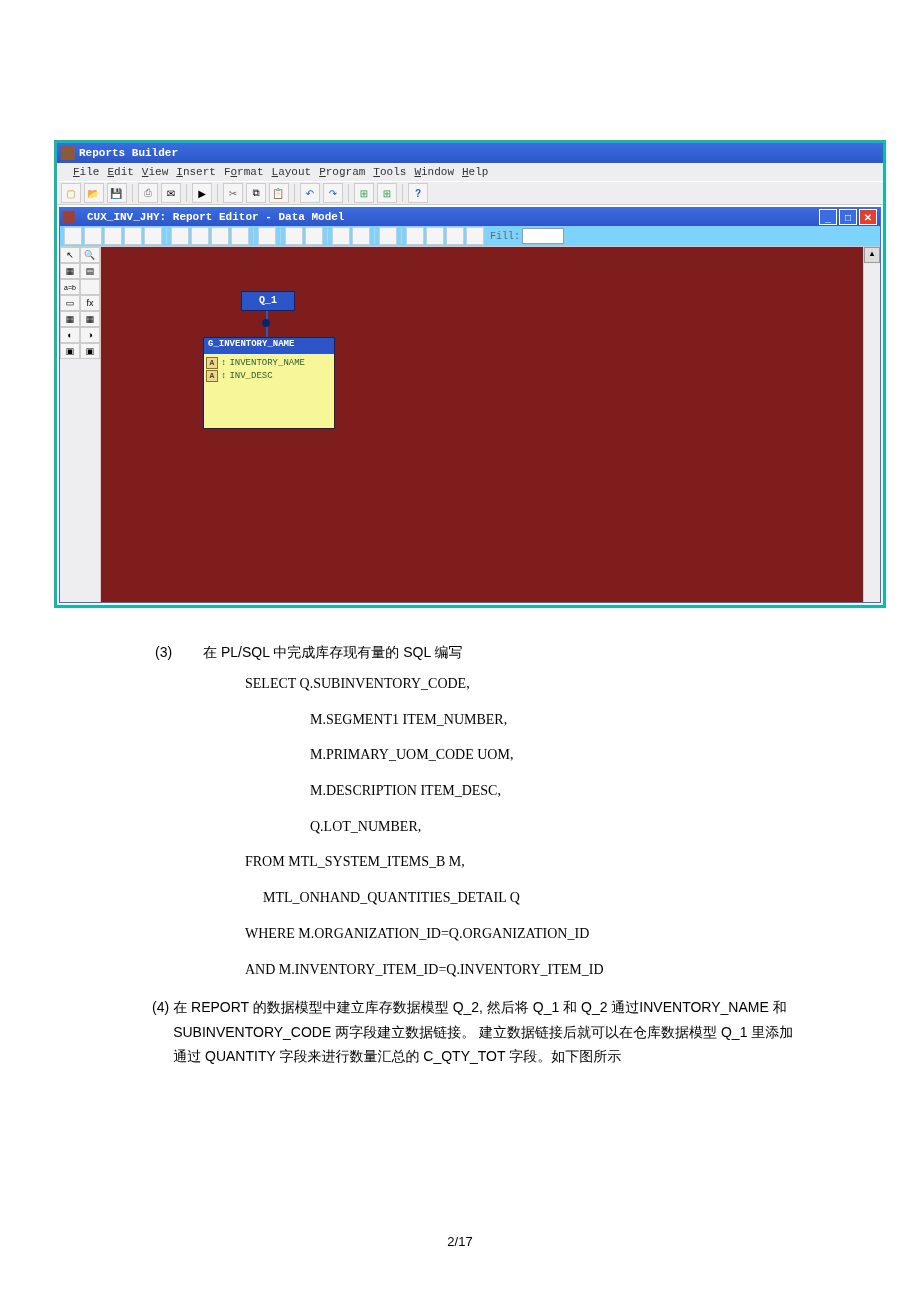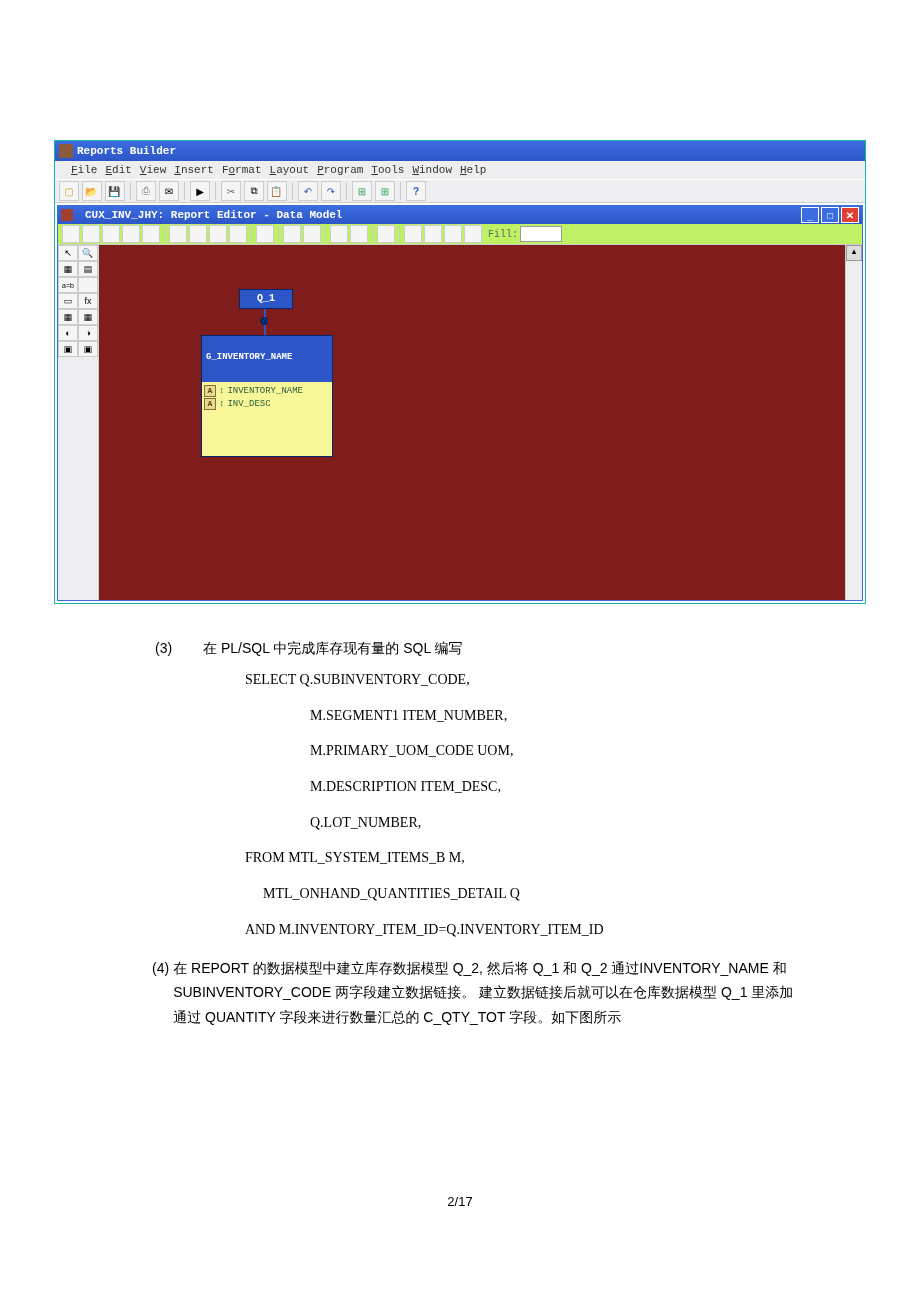--- a/index.html
+++ b/index.html
@@ -1,17 +1,17 @@
 <!DOCTYPE html>
 <html><head>
 <meta charset="utf-8">
 <style>
 body{margin:0;background:#fff;font-family:Arial,"Microsoft YaHei",sans-serif;font-size:14px;}
 .page{width:920px;margin:0 auto;background:#fff;padding-top:30px;}
-.screenshot-wrap{margin:110px 54px 30px 54px;border:1px solid #14b8a6;}
+.screenshot-wrap{margin:110px 34px 30px 54px;border:3px solid #14b8a6;}
 .titlebar{height:20px;background:linear-gradient(#3b6ce0,#2c56c8);display:flex;align-items:center;padding:0 4px;}
 .titlebar-icon{width:14px;height:14px;background:#8a5a3a;margin-right:4px;}
 .titlebar-text{color:#fff;font-size:11px;font-weight:bold;font-family:"Courier New",monospace;}
 .menubar{height:18px;background:#eeeef0;display:flex;align-items:center;padding-left:16px;font-size:11px;color:#333;font-family:"Courier New",monospace;}
 .menubar span{margin-right:8px;cursor:default;}
 .menubar span u{text-decoration:underline;}
 .toolbar1{height:22px;background:#eeeef0;border-top:1px solid #fff;border-bottom:1px solid #ccc;display:flex;align-items:center;padding-left:4px;gap:3px;}
 .tb-btn{width:18px;height:18px;border:1px solid #ccc;background:#f5f5f5;display:inline-flex;align-items:center;justify-content:center;font-size:10px;}
 .tb-sep{width:1px;height:18px;background:#ccc;margin:0 2px;}
 .tb-btn.new{color:#d0a020;}
@@ -26,37 +26,37 @@
 .inner-window{margin:2px;border:1px solid #3b6ce0;}
 .inner-title{height:18px;background:linear-gradient(#3b6ce0,#2c56c8);display:flex;align-items:center;padding:0 3px;justify-content:space-between;}
 .inner-title-left{display:flex;align-items:flex-end;gap:12px;}
 .inner-title-icon{width:12px;height:12px;background:#a04030;}
 .inner-title-text{color:#fff;font-size:11px;font-weight:bold;font-family:"Courier New",monospace;}
 .win-controls{display:flex;gap:2px;}
 .win-btn{width:16px;height:14px;border:1px solid #fff;display:flex;align-items:center;justify-content:center;font-size:10px;font-weight:bold;}
 .win-btn.min{background:#3b6ce0;color:#fff;}
 .win-btn.max{background:#3b6ce0;color:#fff;}
 .win-btn.close{background:#e04030;color:#fff;}
-.toolbar2{height:20px;background:#bef264;border-bottom:1px solid #ccc;display:flex;align-items:center;padding-left:4px;gap:2px;font-size:10px;}
+.toolbar2{height:20px;background:#7dd3fc;border-bottom:1px solid #ccc;display:flex;align-items:center;padding-left:4px;gap:2px;font-size:10px;}
 .tb2-btn{width:16px;height:16px;border:1px solid #ccc;background:#f5f5f5;display:inline-block;}
 .tb2-sep{width:1px;height:16px;background:#ccc;margin:0 2px;}
 .tb2-label{font-size:10px;color:#666;font-family:"Courier New",monospace;margin-left:4px;}
 .tb2-input{width:40px;height:14px;border:1px solid #999;background:#fff;}
 .canvas-area{height:355px;background:#dedede;position:relative;display:flex;}
 .palette{width:40px;background:#eeeef0;border-right:1px solid #ccc;display:flex;flex-direction:column;}
 .palette-row{display:flex;height:16px;}
 .palette-btn{flex:1;border:1px solid #ccc;background:#f5f5f5;font-size:9px;display:flex;align-items:center;justify-content:center;overflow:hidden;}
 .canvas{flex:1;position:relative;background:#7f1d1d;}
 .scrollbar-v{width:16px;background:#eeeef0;border-left:1px solid #ccc;position:relative;}
 .scroll-up{width:14px;height:14px;background:#ddd;border:1px solid #999;position:absolute;top:0;left:0;font-size:9px;text-align:center;}
 .q-node{position:absolute;left:140px;top:44px;width:52px;height:18px;background:#2c56c8;color:#fff;font-size:10px;text-align:center;line-height:18px;border:1px solid #06286a;font-family:"Courier New",monospace;font-weight:bold;}
 .link-line{position:absolute;left:165px;top:64px;width:2px;height:26px;background:#2c56c8;}
 .link-dot{position:absolute;left:161px;top:72px;width:8px;height:8px;border-radius:50%;background:#06286a;}
 .group-box{position:absolute;left:102px;top:90px;width:130px;border:1px solid #06286a;}
-.group-header{height:14px;background:#2c56c8;color:#fff;font-size:9px;padding:16px 4px;font-family:"Courier New",monospace;font-weight:bold;}
+.group-header{height:14px;background:#2c56c8;color:#fff;font-size:9px;padding:1px 4px;font-family:"Courier New",monospace;font-weight:bold;}
 .group-body{background:#f7f79a;padding:2px;height:70px;}
 .field-row{display:flex;align-items:center;font-size:9px;color:#2b5c38;font-family:"Courier New",monospace;gap:3px;height:13px;}
 .field-icon{width:10px;height:10px;border:1px solid #8a7030;background:#e8d890;font-size:8px;text-align:center;line-height:10px;color:#5a4a10;font-weight:bold;}
 .field-arrow{color:#2b5c38;}
 .content{margin:0 120px 0 155px;font-size:14px;line-height:2.0;}
 .item3{display:flex;margin-top:20px;}
 .item3-num{width:48px;flex-shrink:0;}
 .sql-block{margin-left:90px;font-family:Liberation Serif, serif;line-height:2.55;}
 .sql-indent1{margin-left:65px;}
 .item4{margin-top:8px;margin-left:-3px;display:flex;line-height:1.75;}
@@ -212,20 +212,21 @@
       <div>在 PL/SQL  中完成库存现有量的  SQL 编写</div>
     </div>
     <div class="sql-block">
       <div>SELECT Q.SUBINVENTORY_CODE,</div>
       <div class="sql-indent1">M.SEGMENT1 ITEM_NUMBER,</div>
       <div class="sql-indent1">M.PRIMARY_UOM_CODE UOM,</div>
       <div class="sql-indent1">M.DESCRIPTION ITEM_DESC,</div>
       <div class="sql-indent1">Q.LOT_NUMBER,</div>
       <div>FROM MTL_SYSTEM_ITEMS_B M,</div>
       <div style="margin-left:18px;">MTL_ONHAND_QUANTITIES_DETAIL Q</div>
+      <div>WHERE M.ORGANIZATION_ID=Q.ORGANIZATION_ID</div>
       <div>AND       M.INVENTORY_ITEM_ID=Q.INVENTORY_ITEM_ID</div>
     </div>
     <div class="item4">
       <div class="item4-num">(4) </div>
       <div class="item4-body">在 REPORT 的数据模型中建立库存数据模型     Q_2, 然后将 Q_1 和 Q_2 通过INVENTORY_NAME     和 SUBINVENTORY_CODE   两字段建立数据链接。    建立数据链接后就可以在仓库数据模型    Q_1 里添加通过 QUANTITY     字段来进行数量汇总的 C_QTY_TOT 字段。如下图所示</div>
     </div>
   </div>
 
   <div class="footer">2/17</div>
 </div>

